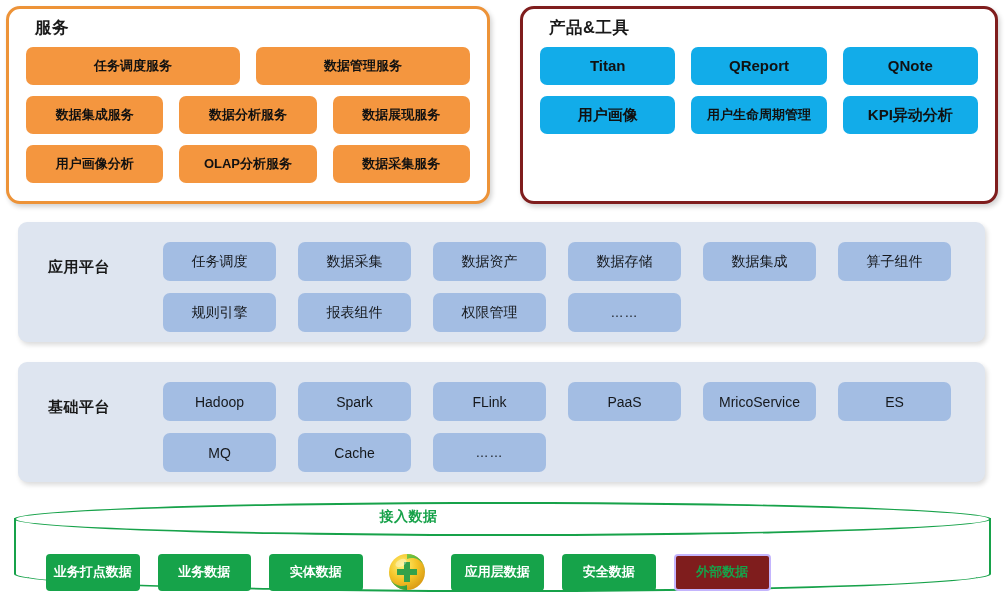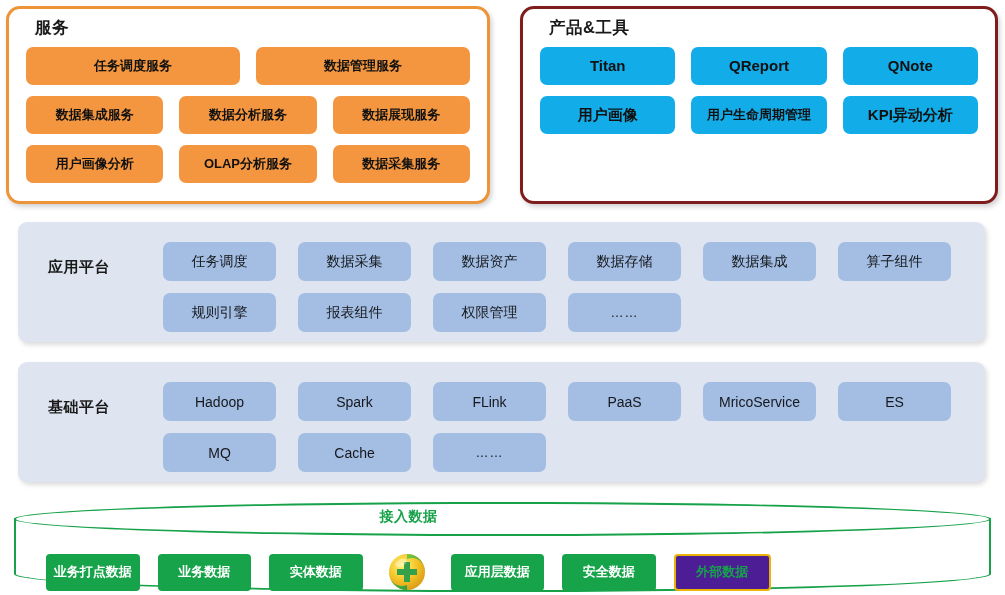--- a/index.html
+++ b/index.html
@@ -185,23 +185,23 @@
     align-items: center;
     justify-content: center;
     font-size: 13px;
     font-weight: bold;
     background: #16A34A;
     color: #ffffff;
     box-sizing: border-box;
     text-align: left;
   }
   .gtile.outline {
-    background: #4c1d95;
+    background: #7f1d1d;
     color: #16A34A;
-    border: 2px solid #eab308;
+    border: 2px solid #c4b5fd;
   }
   #brand-icon {
     flex: 0 0 52px;
     height: 52px;
     display: flex;
     align-items: center;
     justify-content: center;
   }
 </style>
 </head>

